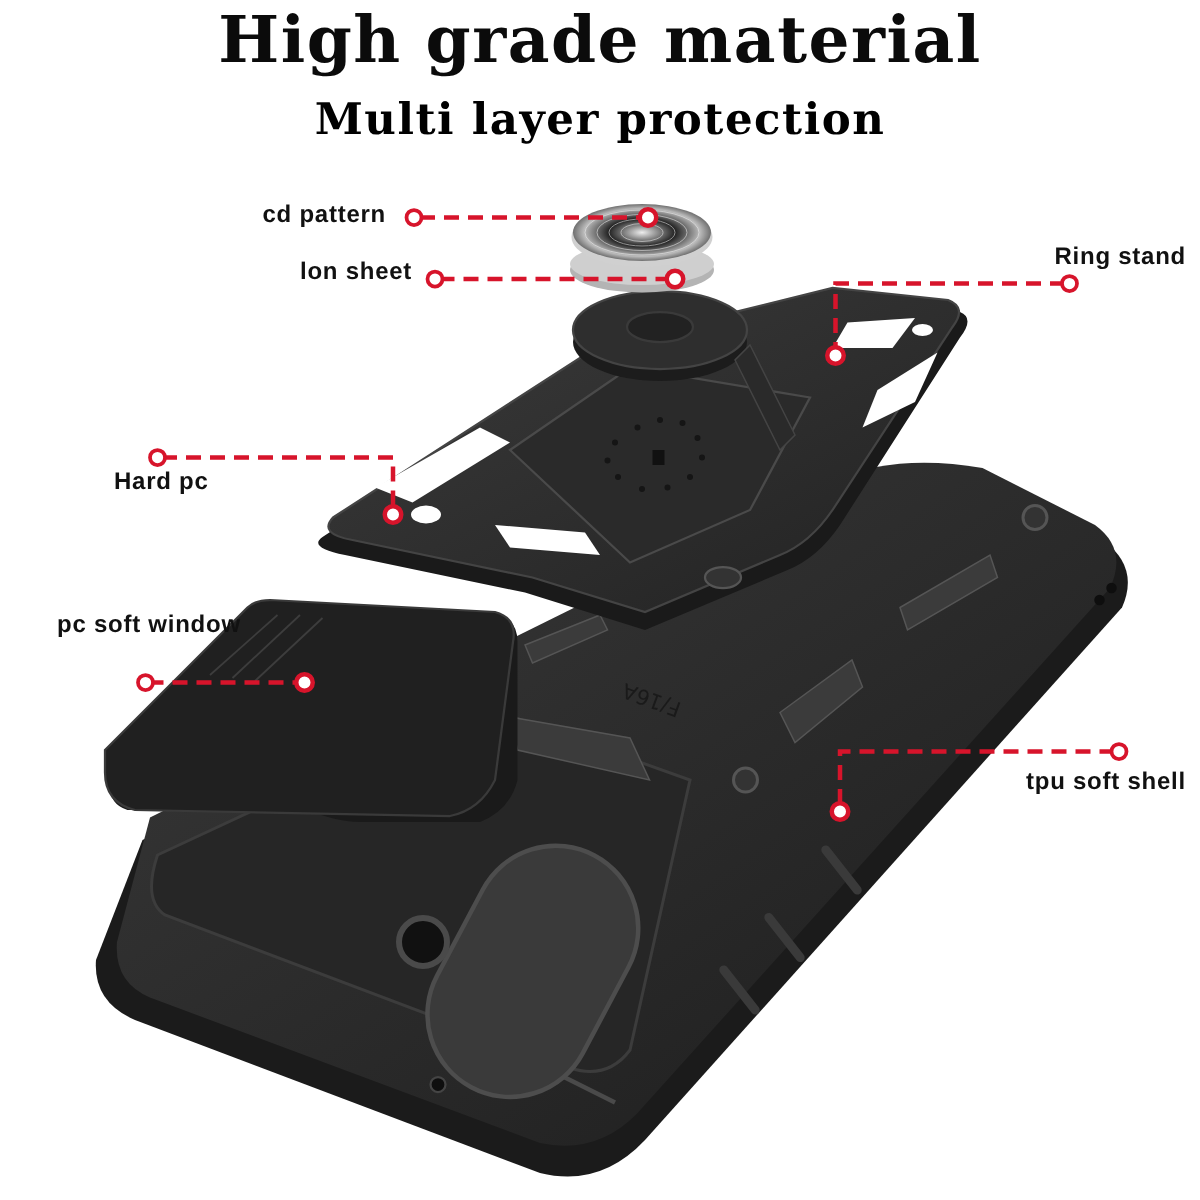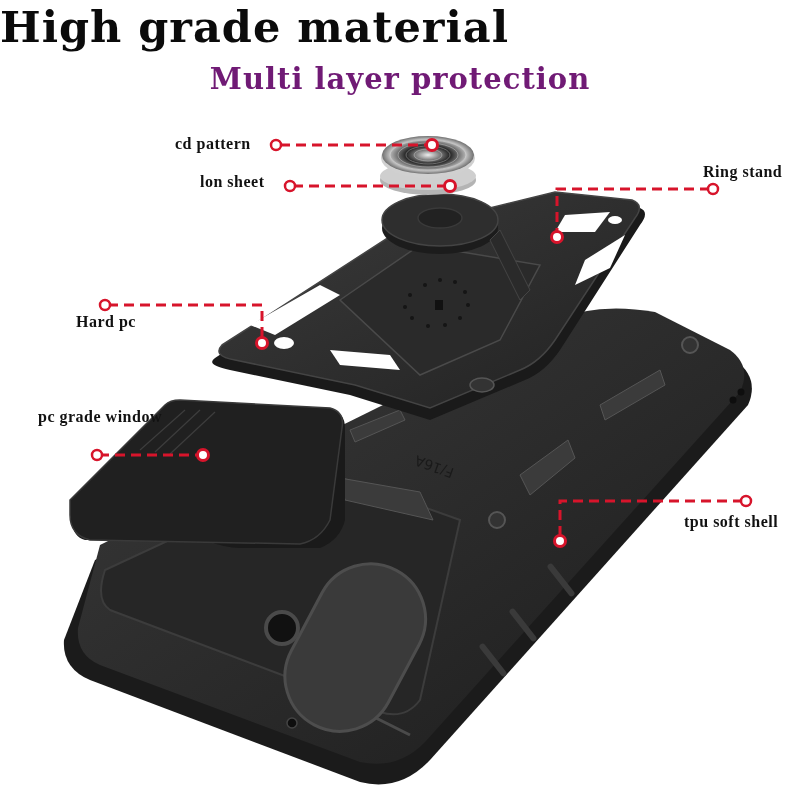--- a/index.html
+++ b/index.html
@@ -1,25 +1,25 @@
 <!DOCTYPE html>
 <html><head>
   <meta charset="utf-8">
   <style>
     html, body { margin: 0; padding: 0; background: #ffffff; }
     body { width: 800px; height: 800px; position: relative; overflow: hidden;
            font-family: "DejaVu Serif", "Liberation Serif", serif; color: #111; }
-    .title { position: absolute; left: 0; top: 2px; width: 800px; 
+    .title { position: absolute; left: 0; top: 2px; width: 800px; text-align: center;
              font-family: "DejaVu Serif", serif; font-weight: bold; font-size: 43px;
              letter-spacing: 1px; color: #0b0b0b; }
     .subtitle { position: absolute; left: 0; top: 62px; width: 800px; text-align: center;
                 font-family: "DejaVu Serif", serif; font-weight: bold; font-size: 29px;
-                letter-spacing: 1px; color: #701a75; }
+                letter-spacing: 1px; color: #000000; }
     .art { position: absolute; left: 0; top: 0; width: 800px; height: 800px; }
-    .label { position: absolute; font-family: Liberation Serif, serif; font-weight: bold;
+    .label { position: absolute; font-family: Liberation Sans, sans-serif; font-weight: bold;
              font-size: 16px; color: #111; white-space: nowrap; letter-spacing: 0.5px; }
     .callouts { position: absolute; left: 0; top: 0; width: 800px; height: 800px; pointer-events: none; }
   </style>
 </head>
 <body>
 
 <div class="title">High grade material</div>
 <div class="subtitle">Multi layer protection</div>
 
 <svg class="art" viewBox="0 0 800 800" xmlns="http://www.w3.org/2000/svg">
@@ -165,14 +165,14 @@
     <circle cx="262" cy="343" r="5.5"></circle>
     <circle cx="203" cy="455" r="5.5"></circle>
     <circle cx="560" cy="541" r="5.5"></circle>
   </g>
 </svg>
 
 <div class="label" style="left:175px; top:135px;">cd pattern</div>
 <div class="label" style="left:200px; top:173px;">lon sheet</div>
 <div class="label" style="left:667px; top:163px;margin-left:36px;">Ring stand</div>
 <div class="label" style="left:76px; top:313px;text-align:right;">Hard pc</div>
-<div class="label" style="left:38px; top:408px;">pc grade window</div>
+<div class="label" style="left:38px; top:408px;">pc soft window</div>
 <div class="label" style="left:668px; top:513px;margin-left:16px;">tpu soft shell</div>
 
 </body></html>

